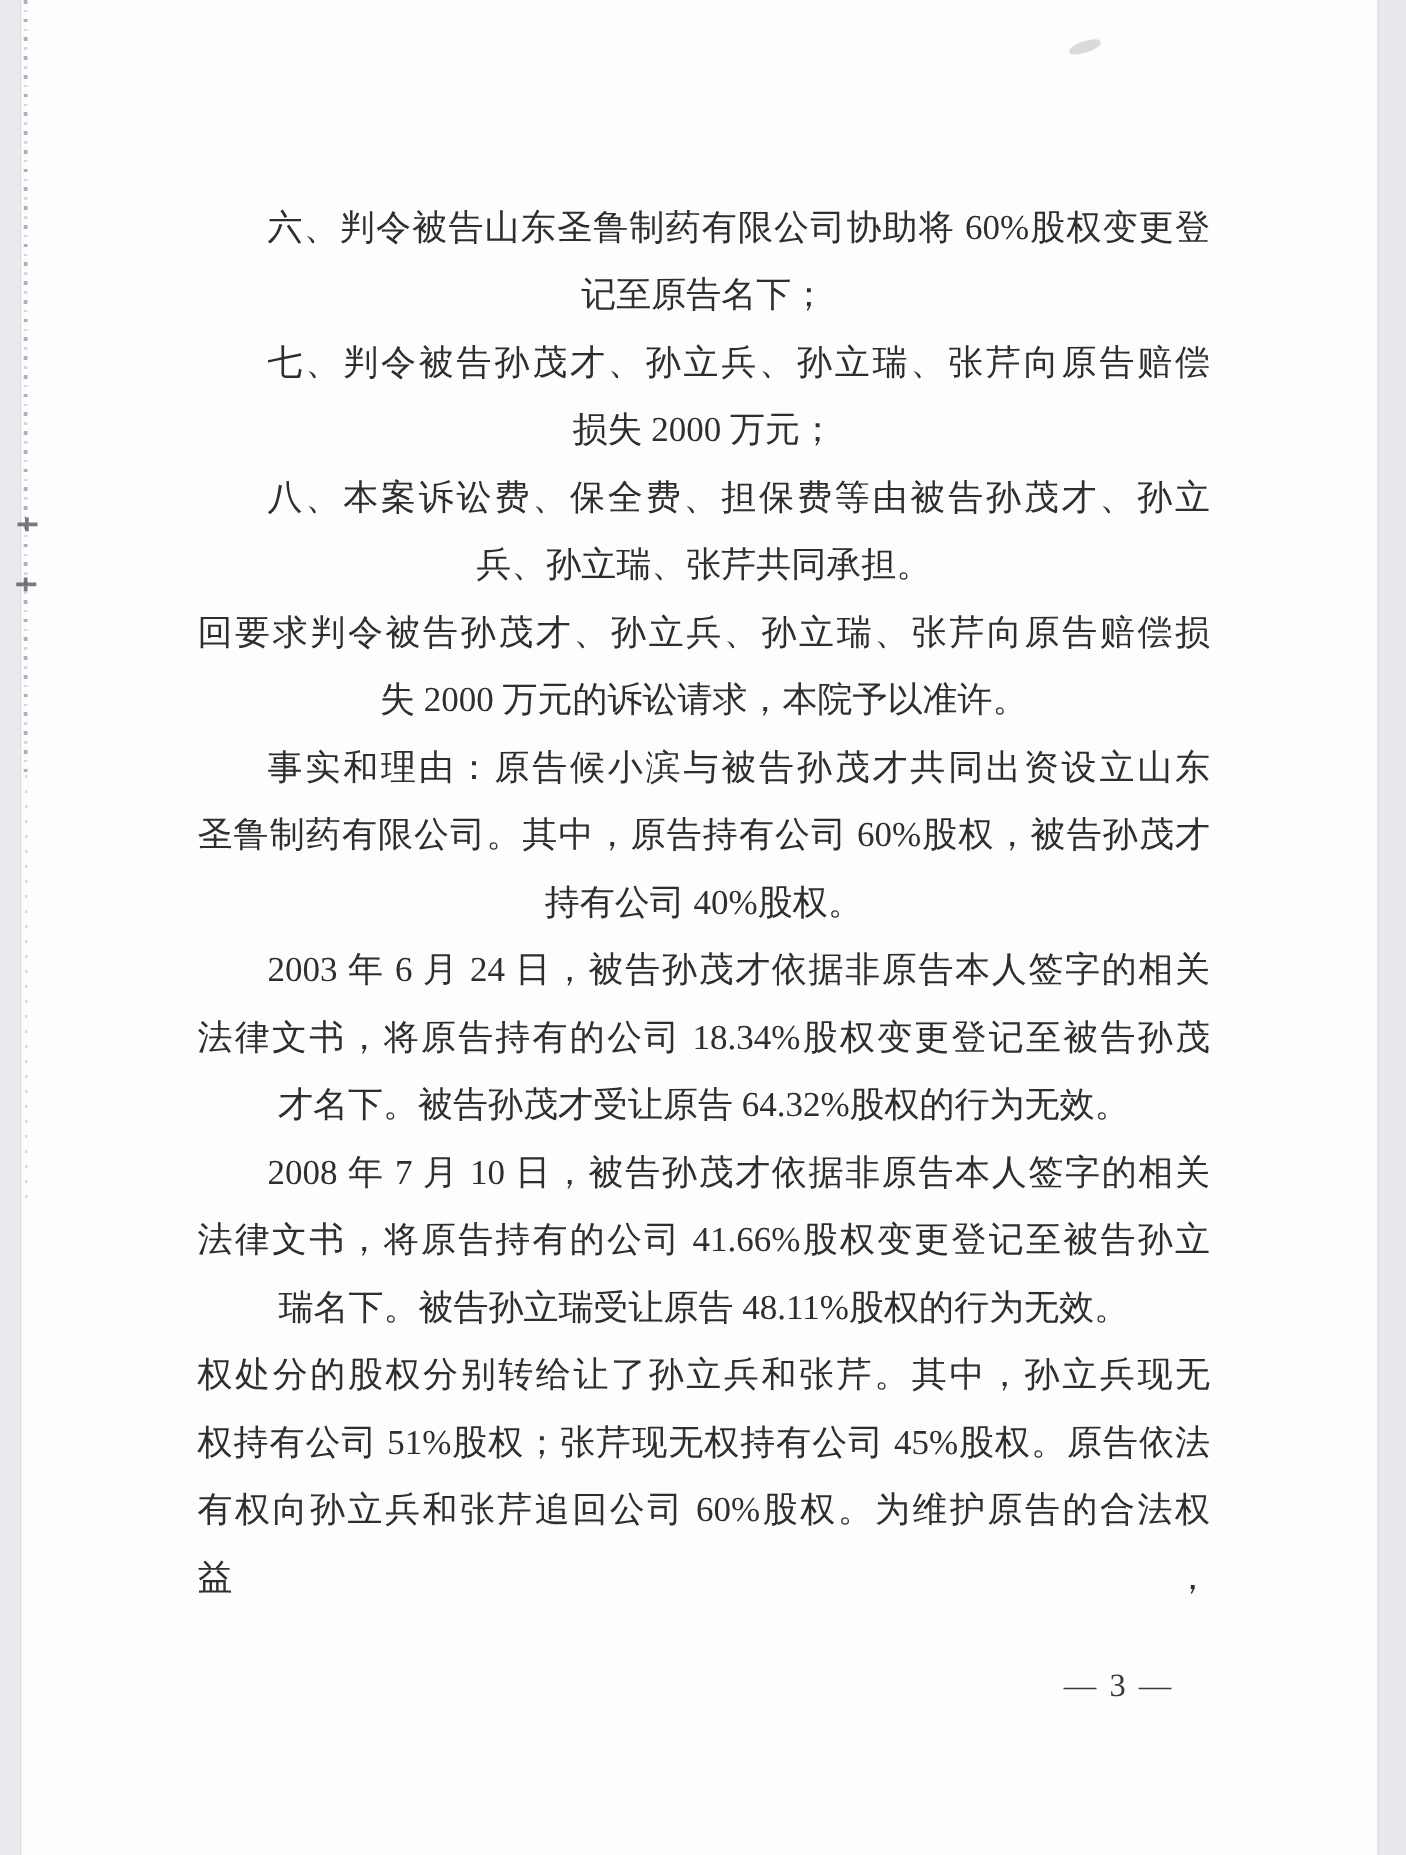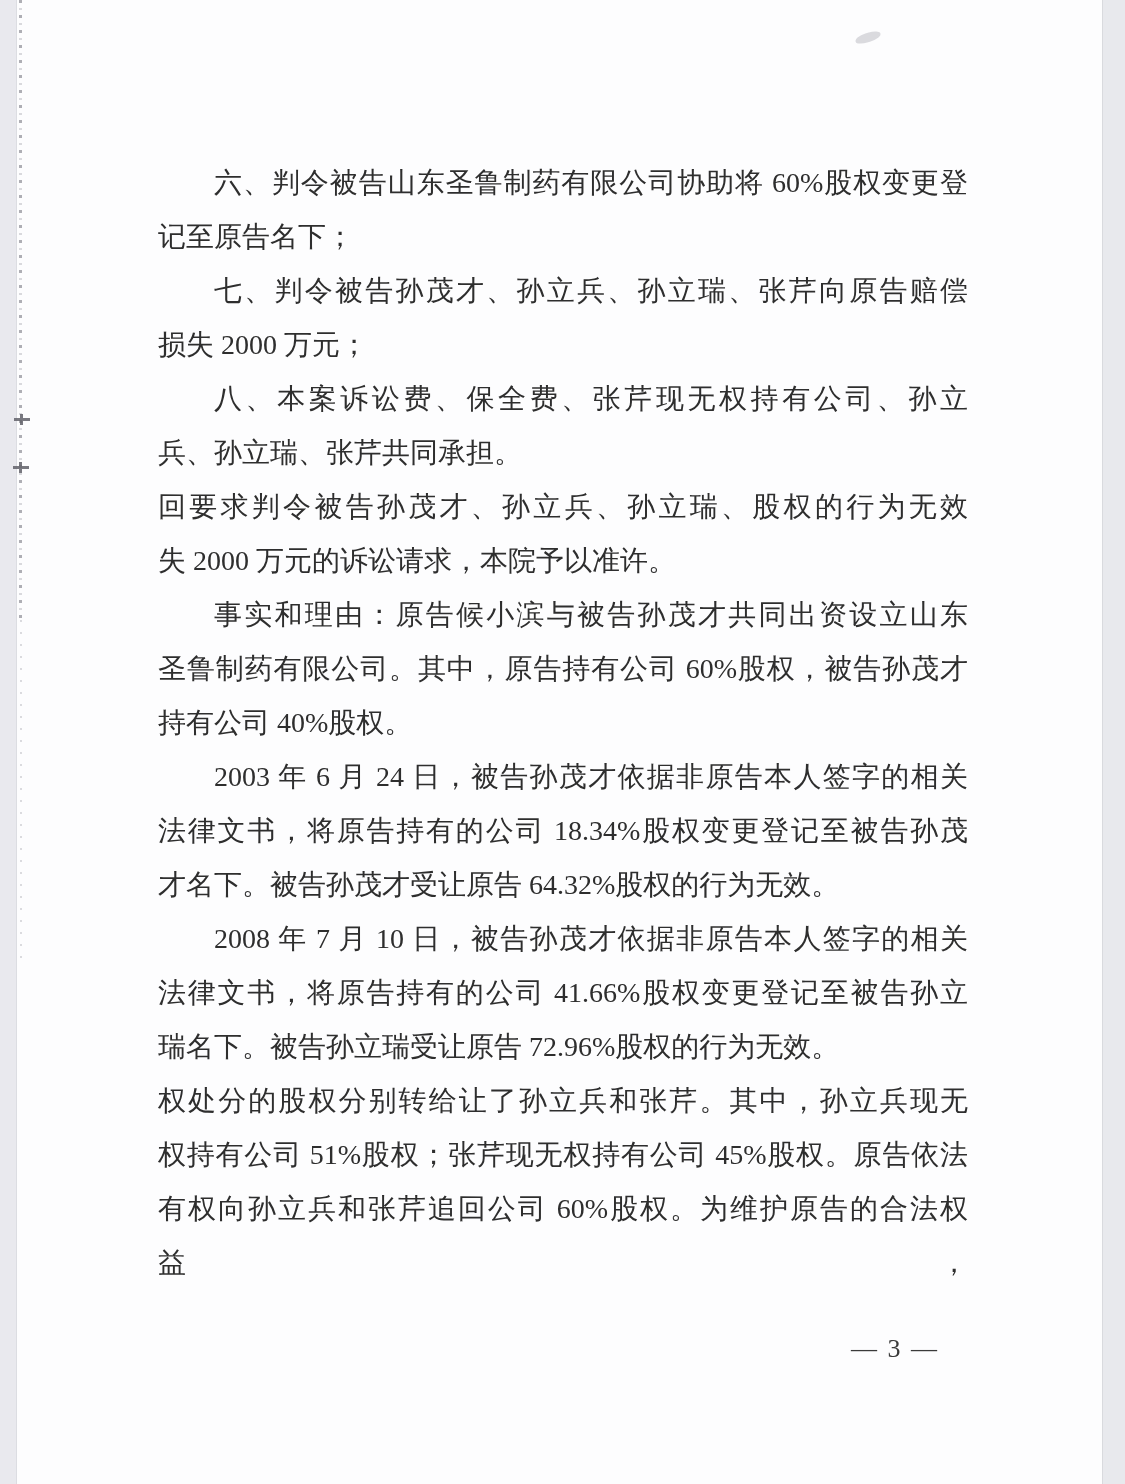--- a/index.html
+++ b/index.html
@@ -83,21 +83,21 @@
     width: 967px;
     color: #2e2e2e;
   }
   .line {
     box-sizing: border-box;
     width: 1125px;
     height: 54px;
     line-height: 54px;
     padding: 0 157px 0 158px;
     font-size: 28px;
-    text-align: left;
+    text-align: center;
     white-space: normal;
     overflow: visible;
   }
   .line.fill {
     text-align: justify;
     text-align-last: justify;
     text-justify: inter-character;
   }
   .line.indent {
     text-indent: 2em;
@@ -126,33 +126,33 @@
   <div class="jagged-edge-faint"></div>
   <div class="artifact-cross cross-1"></div>
   <div class="artifact-cross cross-2"></div>
   <div class="smudge-top"></div>
 
   <div class="doc-text">
     <div class="line indent fill">六、判令被告山东圣鲁制药有限公司协助将 60%股权变更登</div>
     <div class="line">记至原告名下；</div>
     <div class="line indent fill">七、判令被告孙茂才、孙立兵、孙立瑞、张芹向原告赔偿</div>
     <div class="line">损失 2000 万元；</div>
-    <div class="line indent fill">八、本案诉讼费、保全费、张芹现无权持有公司、孙立</div>
+    <div class="line indent fill">八、本案诉讼费、保全费、担保费等由被告孙茂才、孙立</div>
     <div class="line">兵、孙立瑞、张芹共同承担。</div>
-    <div class="line fill">回要求判令被告孙茂才、孙立兵、孙立瑞、股权的行为无效</div>
+    <div class="line fill">回要求判令被告孙茂才、孙立兵、孙立瑞、张芹向原告赔偿损</div>
     <div class="line">失 2000 万元的诉讼请求，本院予以准许。</div>
     <div class="line indent fill">事实和理由：原告候小滨与被告孙茂才共同出资设立山东</div>
     <div class="line fill">圣鲁制药有限公司。其中，原告持有公司 60%股权，被告孙茂才</div>
     <div class="line">持有公司 40%股权。</div>
     <div class="line indent fill">2003 年 6 月 24 日，被告孙茂才依据非原告本人签字的相关</div>
     <div class="line fill">法律文书，将原告持有的公司 18.34%股权变更登记至被告孙茂</div>
     <div class="line">才名下。被告孙茂才受让原告 64.32%股权的行为无效。</div>
     <div class="line indent fill">2008 年 7 月 10 日，被告孙茂才依据非原告本人签字的相关</div>
     <div class="line fill">法律文书，将原告持有的公司 41.66%股权变更登记至被告孙立</div>
-    <div class="line">瑞名下。被告孙立瑞受让原告 72.96%股权的行为无效。</div>
+    <div class="line">瑞名下。被告孙立瑞受让原告 48.11%股权的行为无效。</div>
     <div class="line fill">权处分的股权分别转给让了孙立兵和张芹。其中，孙立兵现无</div>
     <div class="line fill">权持有公司 51%股权；张芹现无权持有公司 45%股权。原告依法</div>
     <div class="line fill">有权向孙立兵和张芹追回公司 60%股权。为维护原告的合法权益，</div>
   </div>
 
   <div class="page-number">— 3 —</div>
 
 </div>
 
 </body></html>

